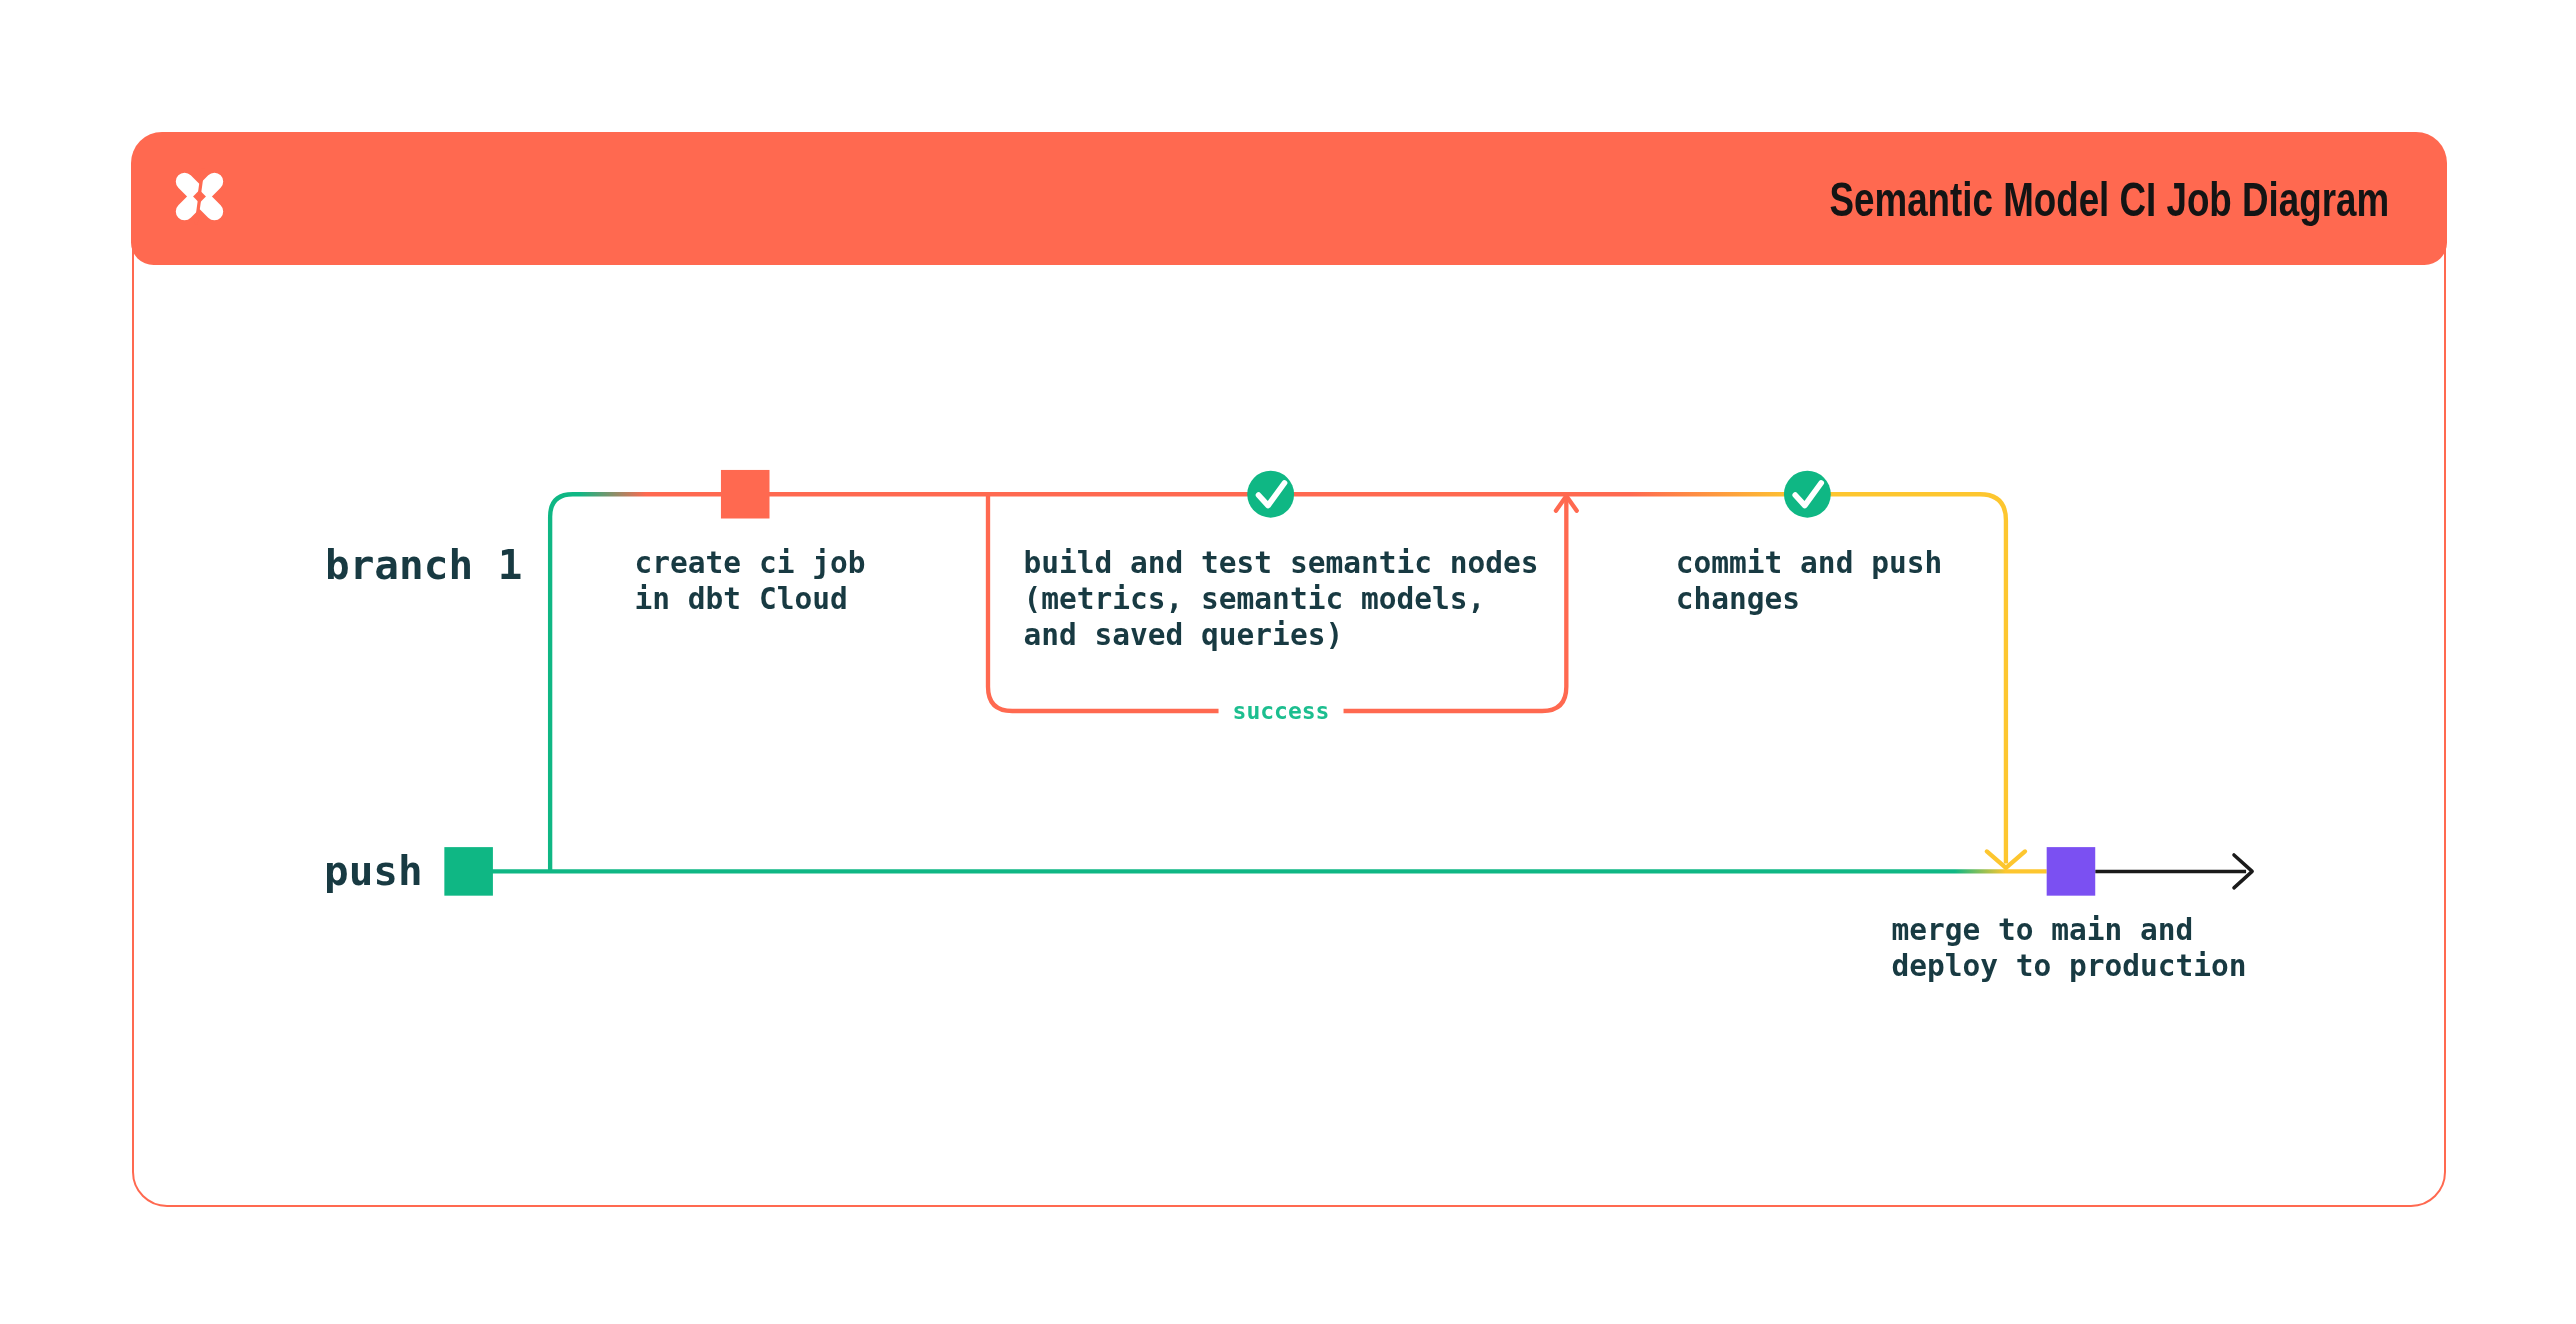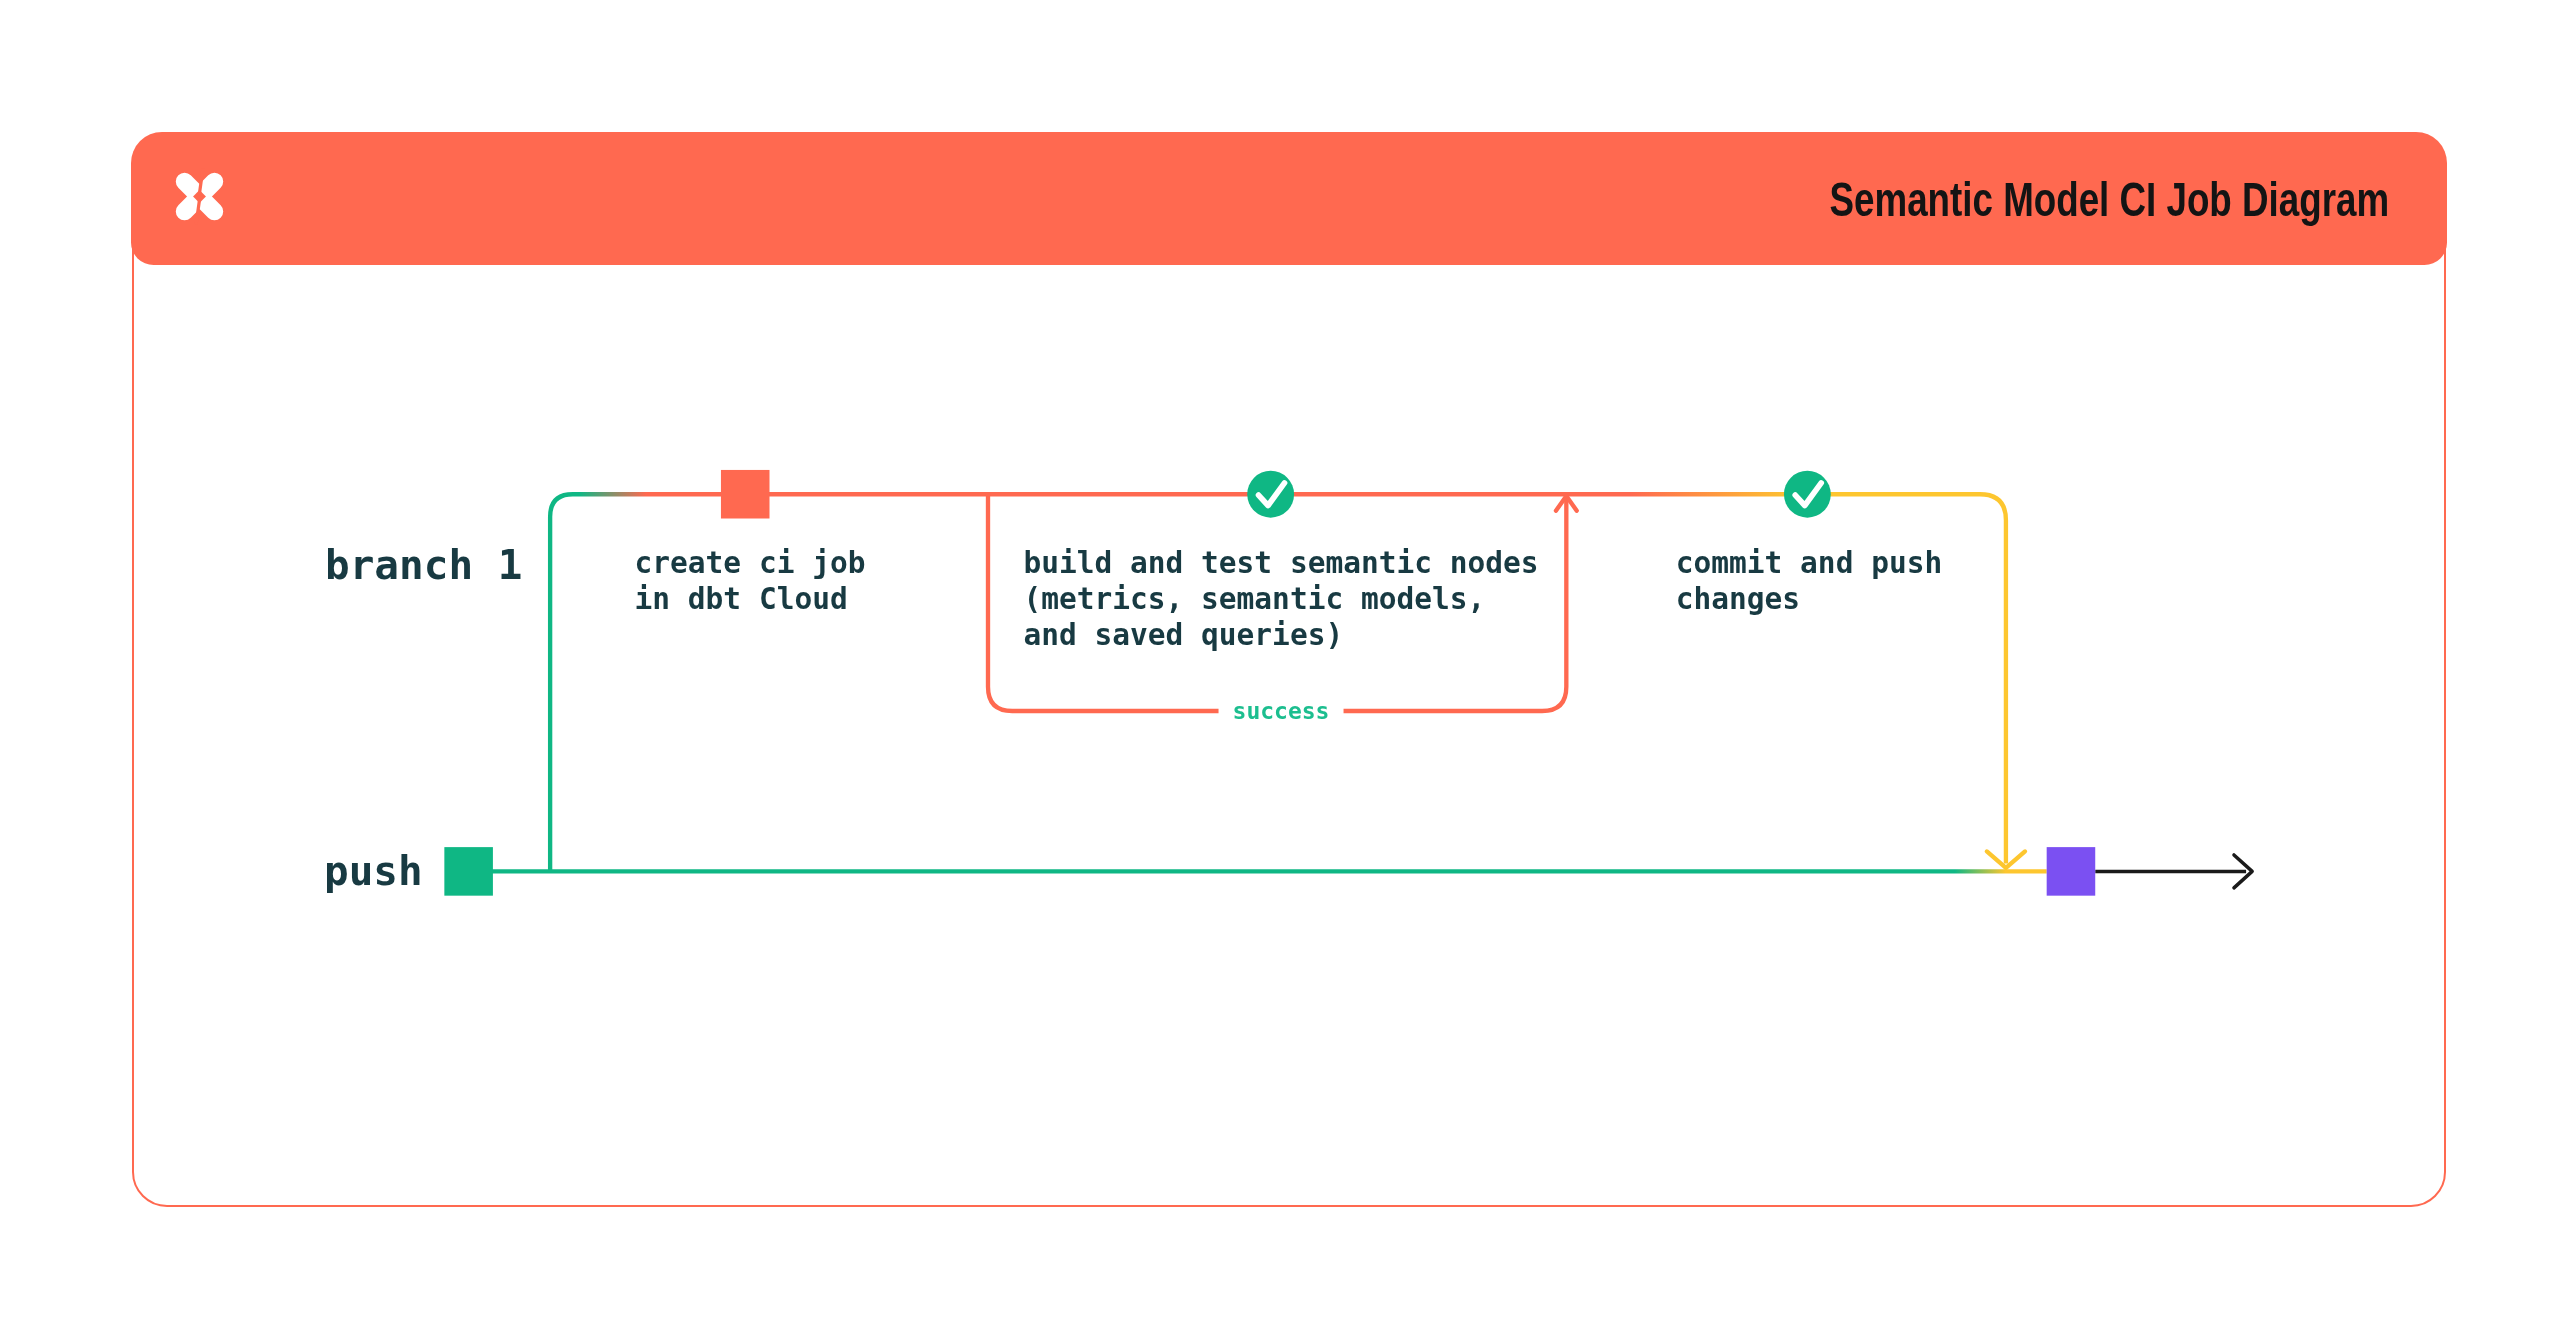--- a/index.html
+++ b/index.html
@@ -98,16 +98,18 @@
   <div class="txt branch-label" style="left:325px;top:543px">branch 1</div>
   <div class="txt branch-label" style="left:324px;top:849px">push</div>
 
   <div class="txt cap" style="left:750px;top:545px">create ci job
 in dbt Cloud</div>
   <div class="txt cap" style="left:1809px;top:545px">commit and push
 changes</div>
   <div class="txt cap" style="left:1281px;top:545px">build and test semantic nodes
 (metrics, semantic models,
 and saved queries)</div>
+  <div class="txt cap" style="left:2069px;top:912px">merge to main and
+deploy to production</div>
 
   <div class="txt success" style="left:1281px;top:711px">success</div>
 </div>
 
 
 </body></html>

